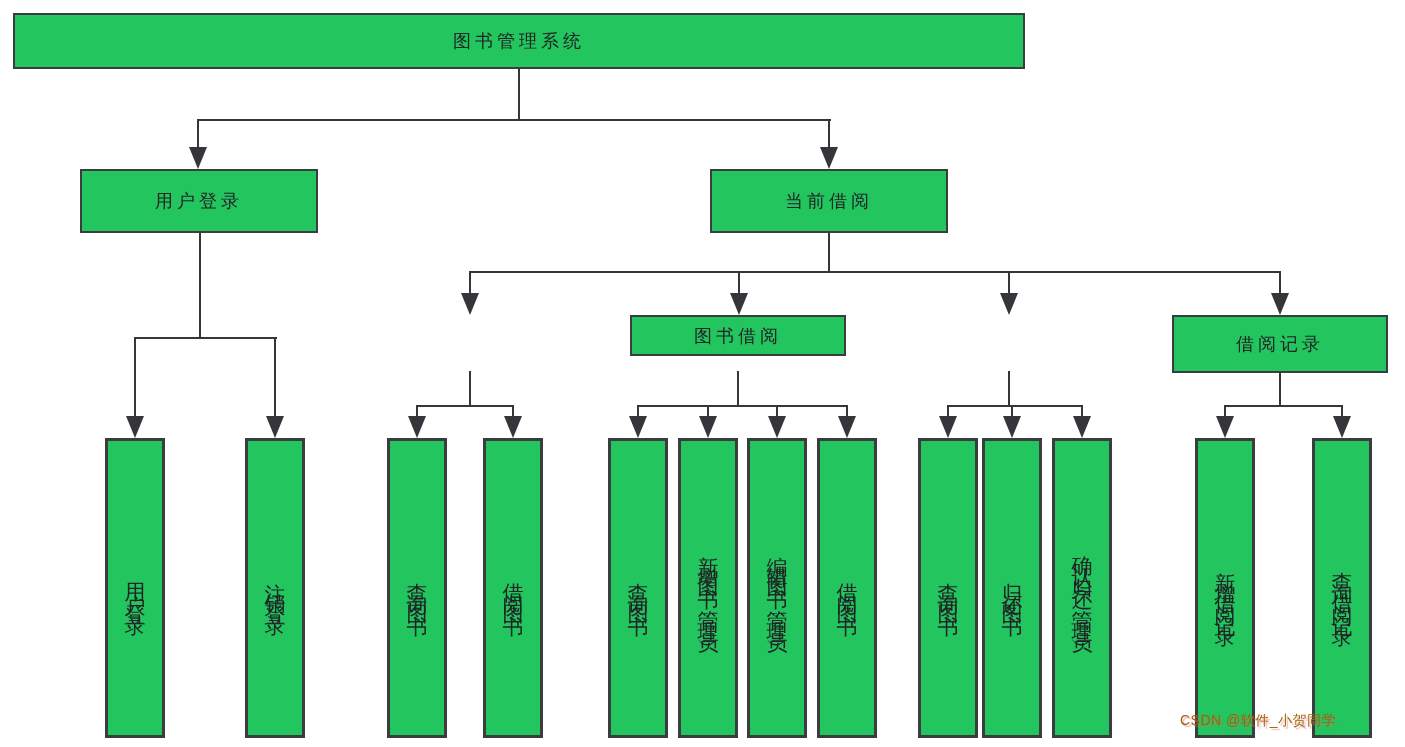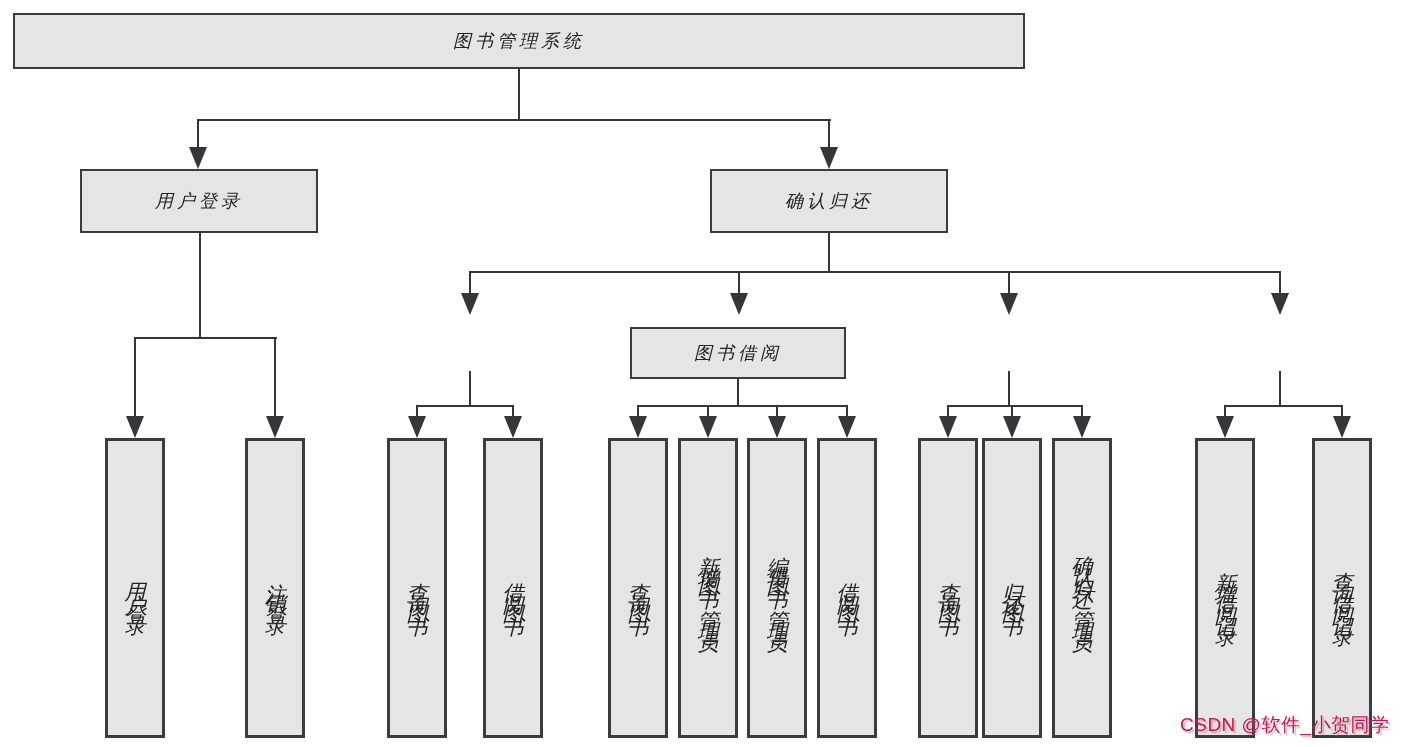--- a/index.html
+++ b/index.html
@@ -1,50 +1,51 @@
 <!DOCTYPE html>
 <html><head>
 <meta charset="utf-8">
 <style>
   html,body{margin:0;padding:0;background:#ffffff;}
   body{font-family:"Liberation Sans","DejaVu Sans",sans-serif;}
   .canvas{position:relative;width:1405px;height:747px;background:#ffffff;overflow:hidden;}
 
   
-  .node{position:absolute;box-sizing:border-box;background:#e5e5e5;border:2px solid #3a3c40;
-        display:flex;align-items:center;justify-content:center;color:#222326;z-index:2;font-style:italic;}
+  .node{position:absolute;box-sizing:border-box;background:#22c55e;border:2px solid #3a3c40;
+        display:flex;align-items:center;justify-content:center;color:#222326;z-index:2;}
   .hnode{font-size:18px;letter-spacing:4px;font-weight:500;}
   .leaf{border-width:3px;}
   .vtext{writing-mode:vertical-rl;text-orientation:mixed;font-size:21px;letter-spacing:11px;
          line-height:1.05;font-weight:500;white-space:nowrap;}
 
   
   .line{position:absolute;background:#34363a;z-index:1;}
   .v{width:2px;}
   .h{height:2px;}
   .head{position:absolute;width:0;height:0;z-index:1;
         border-left:9px solid transparent;border-right:9px solid transparent;
         border-top:22px solid #34363a;}
 
   
-  .watermark{position:absolute;left:1180px;top:712px;font-size:19px;color:#be185d;
+  .watermark{position:absolute;left:1180px;top:712px;font-size:14px;color:#a16207;
              letter-spacing:0.5px;text-shadow:2px 2px 1px rgba(224,108,108,0.5);z-index:3;
              white-space:nowrap;}
 </style>
 </head>
 <body>
 
 <div class="canvas">
 
   <div class="node hnode" style="left:13px;top:13px;width:1012px;height:56px">图书管理系统</div>
 
   <div class="node hnode" style="left:80px;top:169px;width:238px;height:64px">用户登录</div>
-  <div class="node hnode" style="left:710px;top:169px;width:238px;height:64px">确认归还</div>
+  <div class="node hnode" style="left:710px;top:169px;width:238px;height:64px">当前借阅</div>
 
-  <div class="node hnode" style="left:630px;top:327px;width:216px;height:52px">图书借阅</div>
+  <div class="node hnode" style="left:630px;top:315px;width:216px;height:41px">图书借阅</div>
+  <div class="node hnode" style="left:1172px;top:315px;width:216px;height:58px">借阅记录</div>
 
   <div class="node leaf" style="left:105px;top:438px;width:60px;height:300px">
     <span class="vtext">用户登录</span>
     </div>
   <div class="node leaf" style="left:245px;top:438px;width:60px;height:300px">
     <span class="vtext">注销登录</span>
     </div>
 
   <div class="node leaf" style="left:387px;top:438px;width:60px;height:300px">
     <span class="vtext">查询图书</span>

